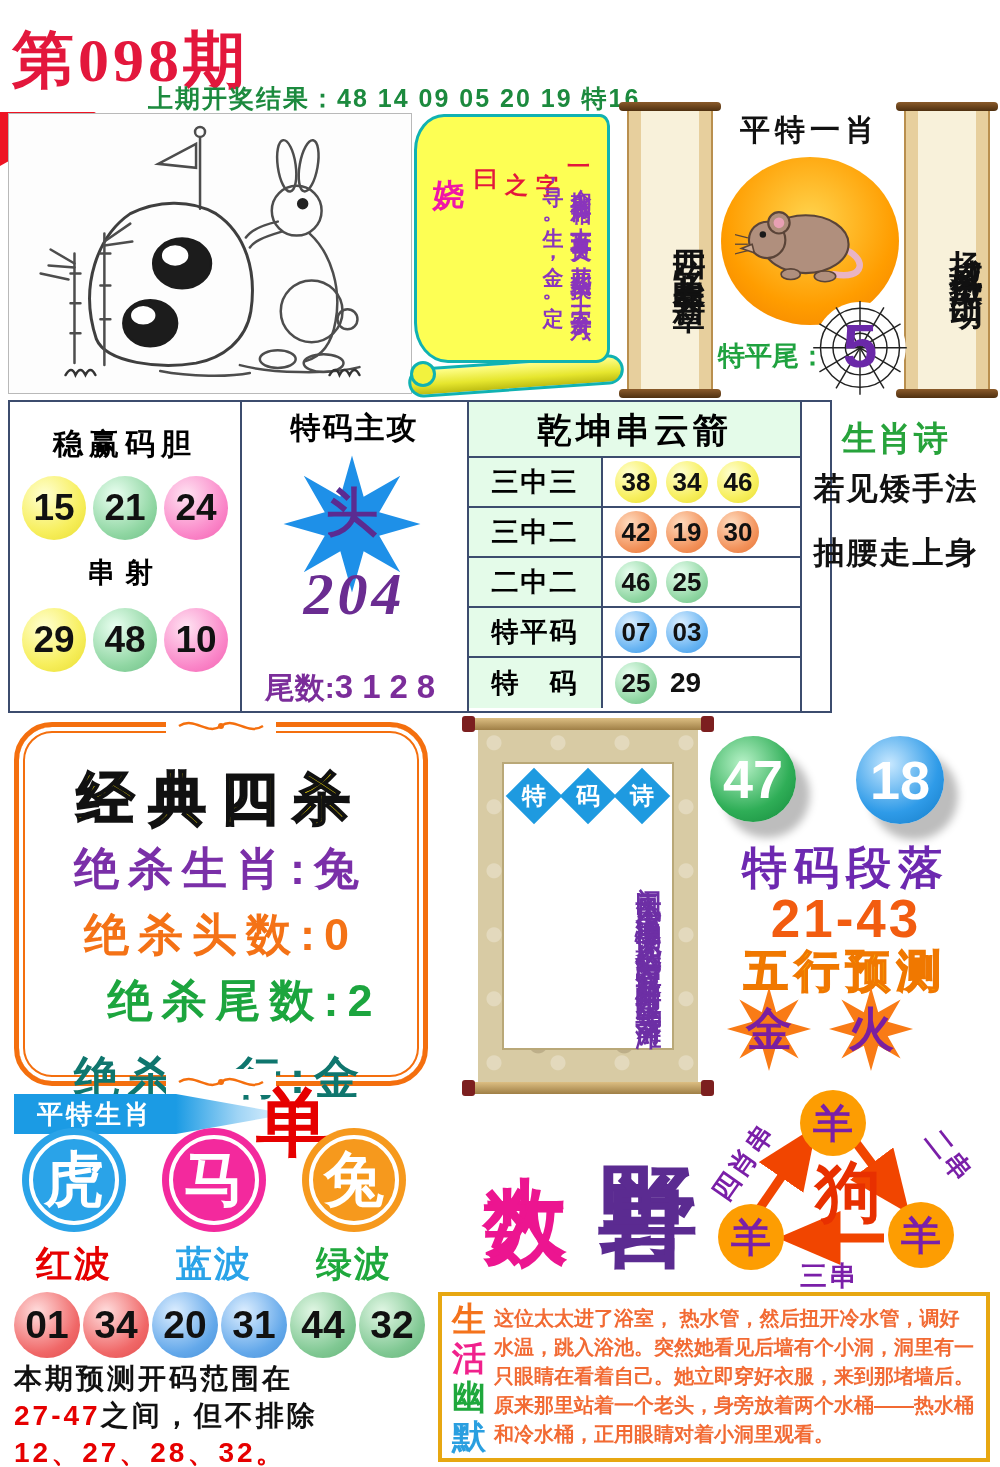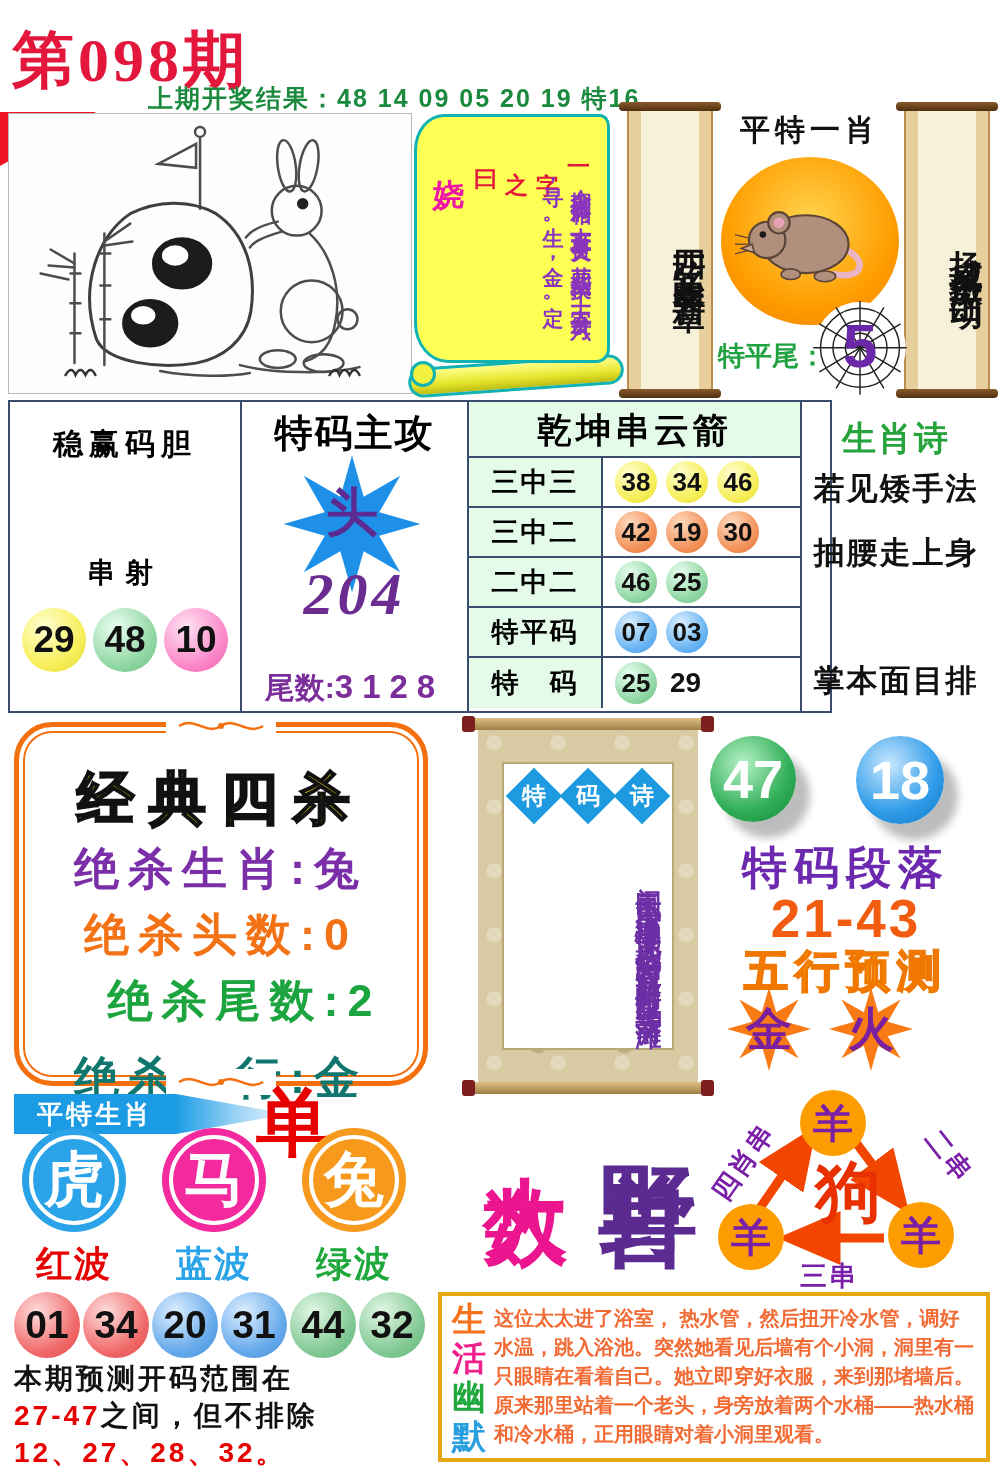--- a/index.html
+++ b/index.html
@@ -66,21 +66,21 @@
   .g1-title{position:absolute;top:22px;width:100%;text-align:center;font-size:30px;font-weight:bold;letter-spacing:6px;}
   .ballrow{position:absolute;width:100%;display:flex;justify-content:center;gap:7px;}
   .br1{top:74px;} .g1-sub{position:absolute;top:152px;width:100%;text-align:center;font-size:28px;font-weight:bold;letter-spacing:10px;}
   .br2{top:206px;}
   .ball64{width:64px;height:64px;border-radius:50%;display:flex;align-items:center;justify-content:center;
     font-size:37px;font-weight:bold;color:#111;}
   .by{background:radial-gradient(circle at 35% 30%,#ffffd2,#f7ef5e 60%,#e8dc2e);}
   .bg{background:radial-gradient(circle at 35% 30%,#eafff1,#8fd6a2 65%,#6cbd85);}
   .bp{background:radial-gradient(circle at 35% 30%,#ffe3f2,#fa86c8 65%,#f35fb0);}
 
-  .g2-title{position:absolute;top:6px;width:100%;text-align:center;font-size:38px;font-weight:bold;letter-spacing:2px;}
+  .g2-title{position:absolute;top:6px;width:100%;text-align:center;font-size:30px;font-weight:bold;letter-spacing:2px;}
   .burst-wrap{position:absolute;left:40px;top:52px;width:140px;height:118px;}
   .burst-wrap svg{position:absolute;inset:0;}
   .burst-char{position:absolute;inset:0;display:flex;align-items:center;justify-content:center;
     font-size:52px;font-weight:bold;color:#5b2b91;}
   .main-num{position:absolute;top:158px;width:100%;text-align:center;font-size:60px;font-weight:bold;
     font-style:italic;color:#6a2c91;font-family:"Liberation Serif","DejaVu Serif",serif;letter-spacing:4px;}
   .tail-digits-row{position:absolute;top:266px;width:100%;text-align:center;font-size:30px;font-weight:bold;color:#7b2d9a;}
   .tail-digits-row .digits{letter-spacing:9px;font-size:33px;}
 
   .t-head{height:56px;line-height:56px;text-align:center;background:#e4fbe9;border-bottom:2px solid #3c4c6e;
@@ -294,20 +294,25 @@
           </g>
         </svg>
         <span class="tail-num">5</span>
       </span>
     </div>
   </div>
 
   <div class="abs grid">
     <div class="gcol g1">
       <div class="g1-title">稳赢码胆</div>
+      <div class="ballrow br1">
+        <div class="ball64 by">15</div>
+        <div class="ball64 bg">21</div>
+        <div class="ball64 bp">24</div>
+      </div>
       <div class="g1-sub">串射</div>
       <div class="ballrow br2">
         <div class="ball64 by">29</div>
         <div class="ball64 bg">48</div>
         <div class="ball64 bp">10</div>
       </div>
     </div>
 
     <div class="gcol g2">
       <div class="g2-title">特码主攻</div>
@@ -361,21 +366,20 @@
           <div class="ball42 bg">25</div>
           <div class="plain-num">29</div>
         </div>
       </div>
     </div>
 
     <div class="gcol g4">
       <div class="g4-title">生肖诗</div>
       <div class="g4-line" style="top:66px">若见矮手法</div>
       <div class="g4-line" style="top:130px">抽腰走上身</div>
-      <div class="g4-line" style="top:258px">掌本面目排</div>
     </div>
   </div>
 
   <div class="abs classic">
     <div class="flourish fl-top">
       <svg viewBox="0 0 100 22" width="100" height="22">
           <path d="M8,11 C24,1 36,21 50,11 C64,1 76,21 92,11" fill="none" stroke="#f46f0e" stroke-width="2.5"></path>
           <circle cx="50" cy="11" r="3" fill="#f46f0e"></circle>
         </svg>
     </div>

